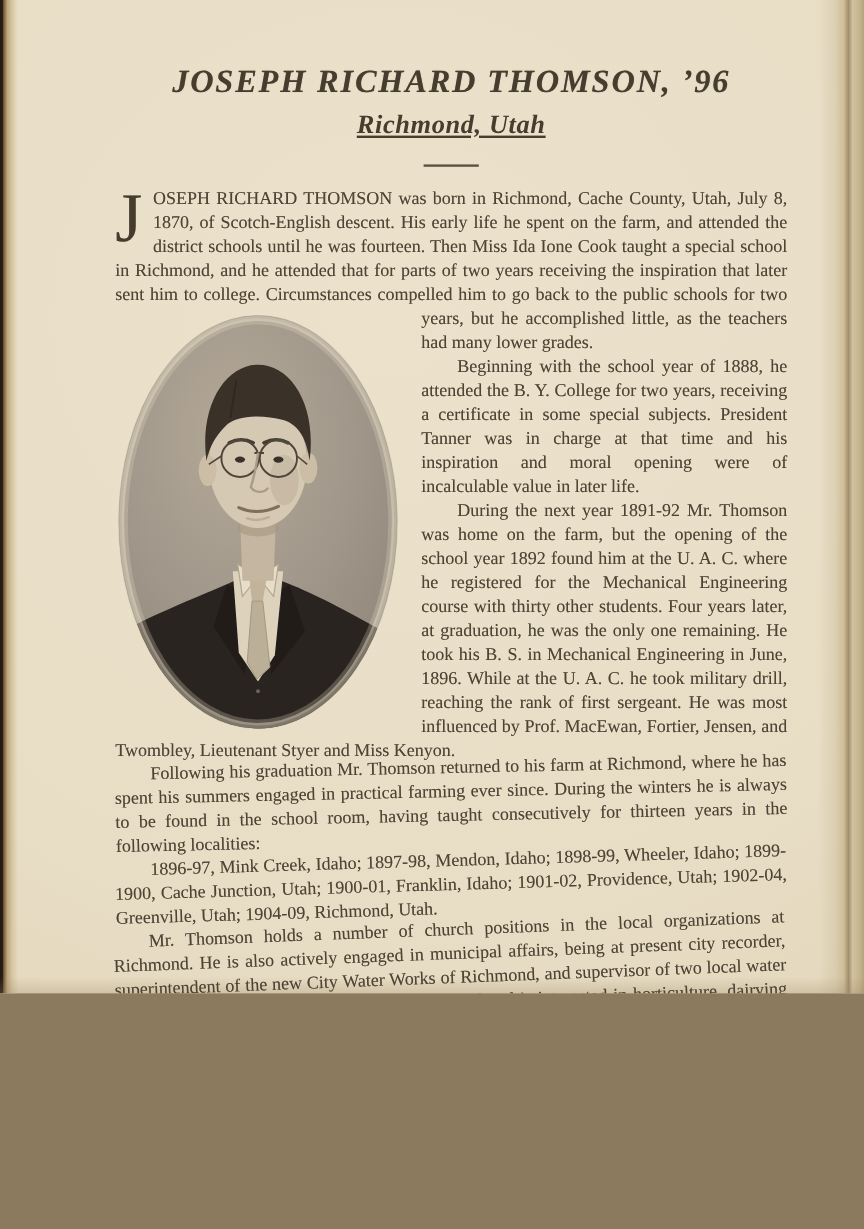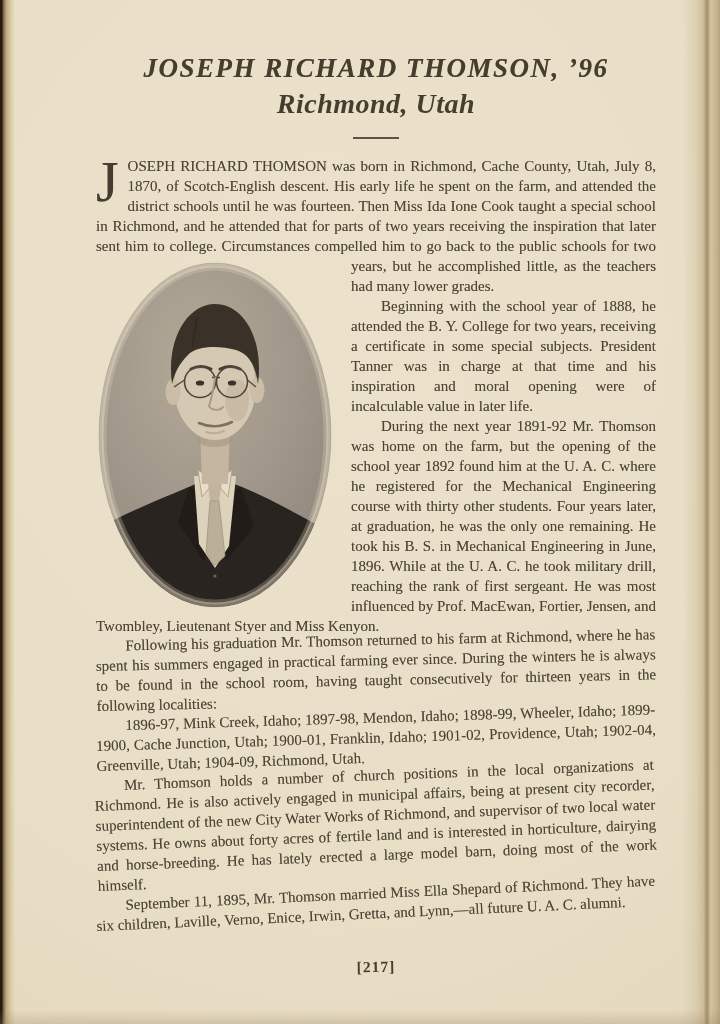--- a/index.html
+++ b/index.html
@@ -1,17 +1,17 @@
 <!DOCTYPE html>
 <html><head>
 <meta charset="utf-8">
 <style>
   html,body { margin:0; padding:0; background:#8c7a5e; }
   .page {
-    position:relative; width:720px; height:1024px; overflow:hidden;
+    position:relative; width:720px; height:828px; overflow:hidden;
     background:
       radial-gradient(130% 105% at 45% 32%, #ece2cc 0%, #e8dec6 55%, #e1d4b6 100%);
     font-family:"Liberation Serif","DejaVu Serif",serif;
     color:#4d4435;
   }
   
   .edge-left{
     position:absolute; left:0; top:0; bottom:0; width:15px;
     background:linear-gradient(90deg,
       #241b12 0px,#241b12 2px,#6f5738 3px,#bda47c 6px,
@@ -30,22 +30,22 @@
   .content{ position:absolute; left:96px; right:64px; top:0; }
 
   .title{
     margin:52px 0 0; text-align:center;
     font-style:italic; font-weight:600; font-size:27px; line-height:32px;
     letter-spacing:1.5px; color:#463d2f;
     text-shadow:0 0 0.6px rgba(70,61,47,0.5);
   }
   .subtitle{
     margin:7px 0 0; text-align:center;
-    font-style:italic; font-weight:600; font-size:28px; line-height:26px;
-    letter-spacing:0.5px; color:#463d2f;
+    font-style:italic; font-weight:600; font-size:22px; line-height:26px;
+    letter-spacing:0.5px; color:#463d2f;text-decoration:underline;
   }
   .rule{ width:46px; height:0; border-top:2px solid #5d5345; margin:20px auto 0; }
 
   .body{
     margin-top:17px; font-size:15px; line-height:20px;
     text-align:justify; text-shadow:0 0 0.5px rgba(77,68,53,0.45);
   }
   .para{ margin:0; text-indent:30px; }
   .para-first{ text-indent:0; }
   .dropcap{

